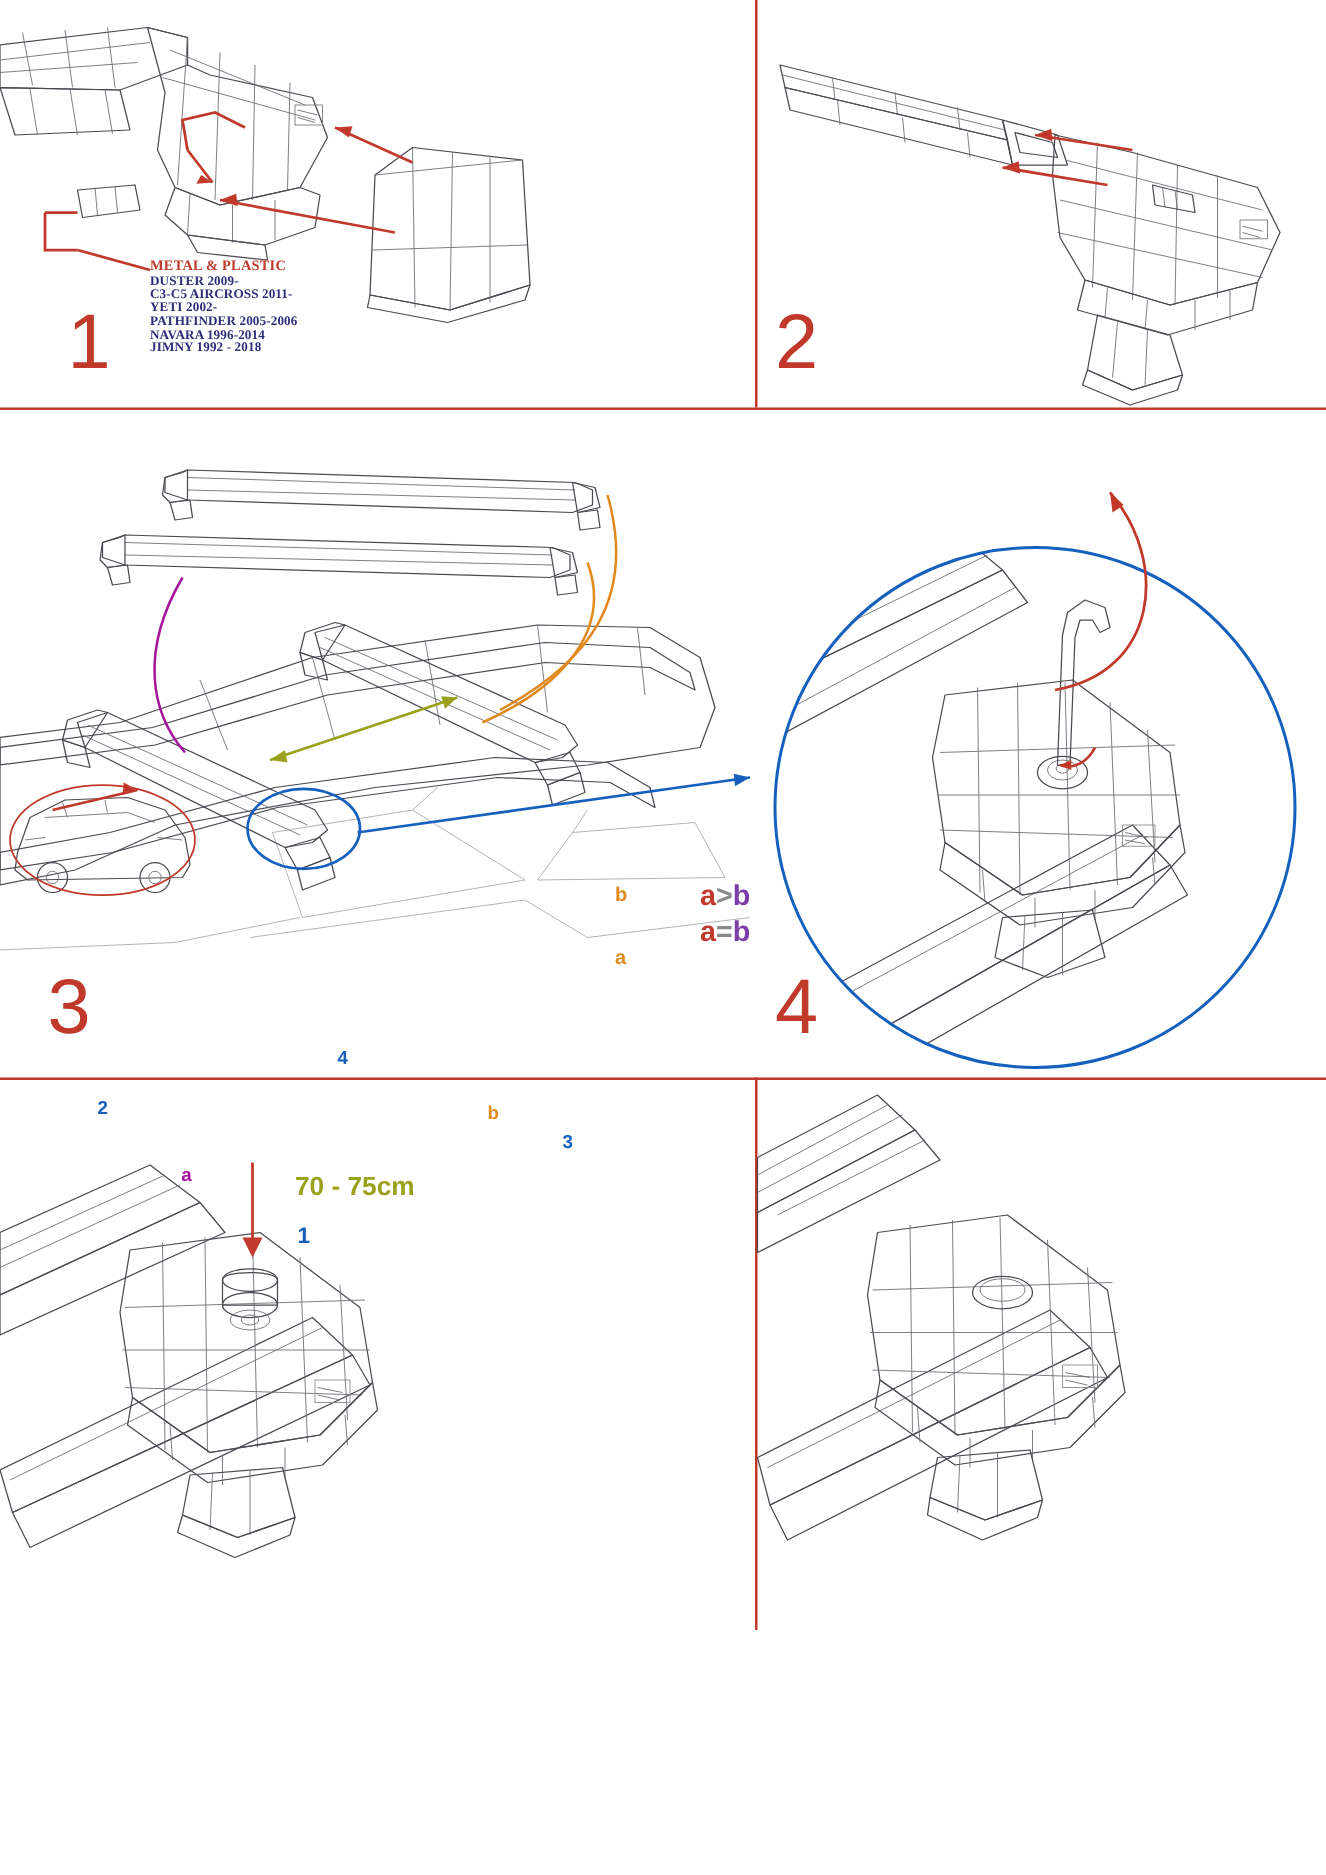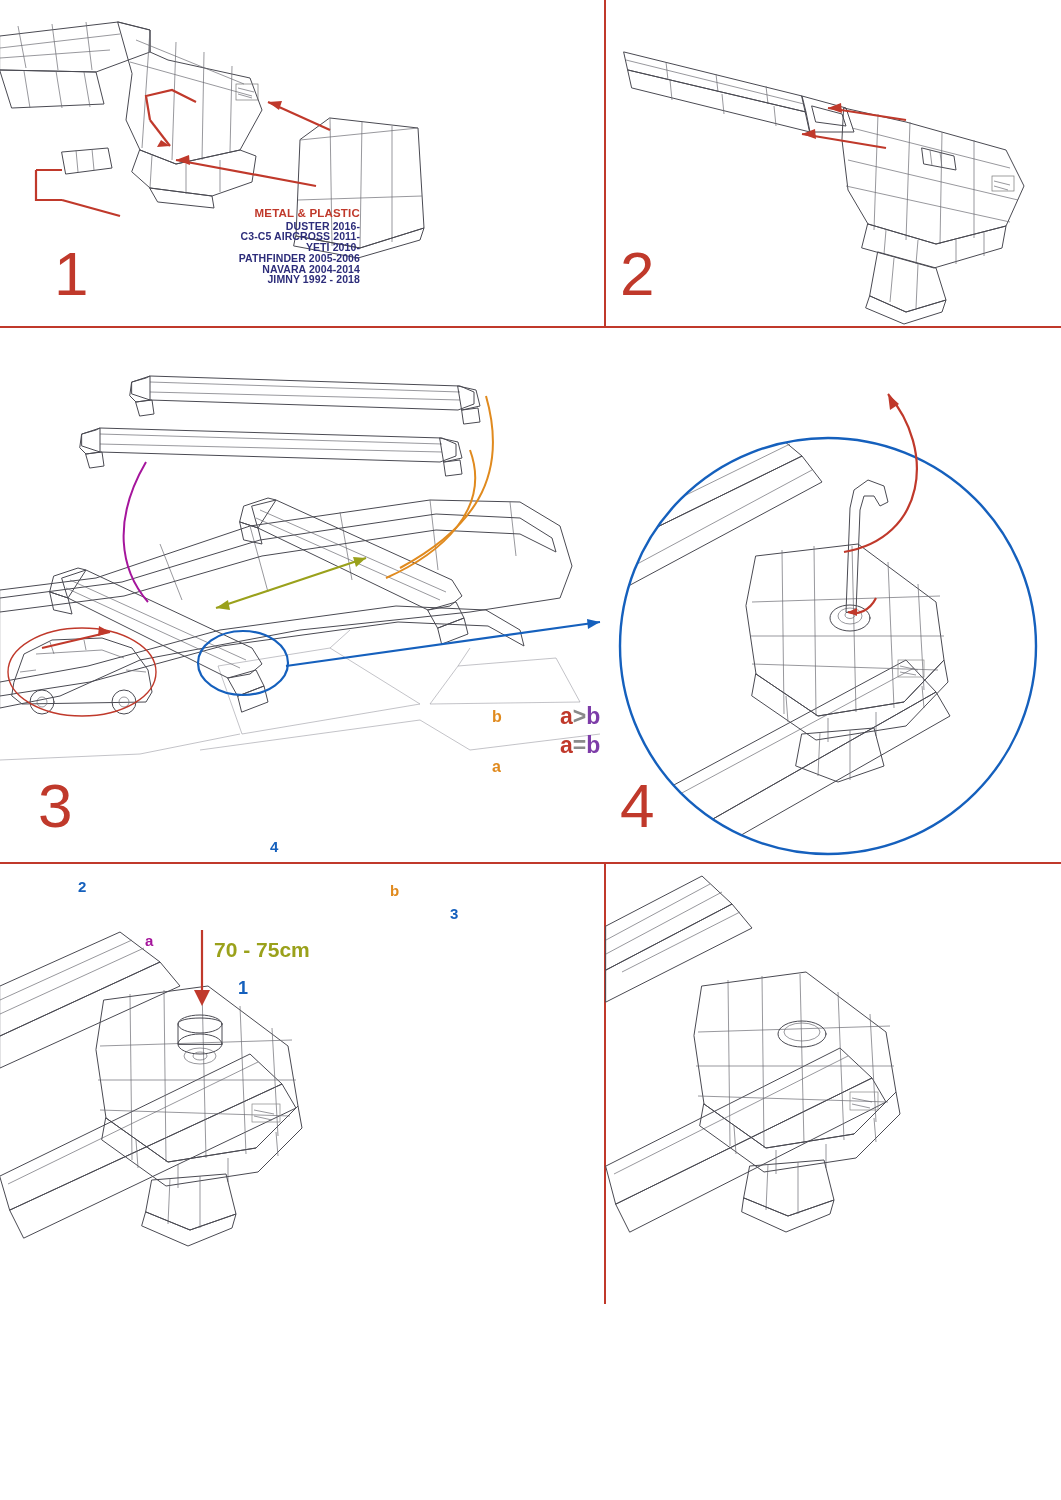--- a/index.html
+++ b/index.html
@@ -39,22 +39,22 @@
     letter-spacing: -1px;
   }
   #s1 { left: 54px; top: 243px; }
   #s2 { left: 620px; top: 243px; }
   #s3 { left: 38px; top: 775px; }
   #s4 { left: 620px; top: 775px; }
 
   
   .compat {
     position: absolute; left: 120px; top: 208px; width: 240px;
-    text-align: right;
-    font-family: Liberation Sans, sans-serif;
+    text-align: left;
+    font-family: Liberation Serif, serif;
     line-height: 1.02;
   }
   .compat .title {
     color: #c0392b; font-size: 11.5px; font-weight: bold;
     letter-spacing: .2px; display: block; margin-bottom: 1px;
   }
   .compat .model {
     color: #2d2d7a; font-size: 10.5px; font-weight: bold;
     display: block; letter-spacing: .1px;
   }
@@ -69,21 +69,21 @@
 
   .lab { position: absolute; font-weight: bold; font-family: "Liberation Sans", sans-serif; }
   #lab-b-top  { left: 492px; top: 378px; color: #e08a1e; font-size: 16px; }
   #lab-a-top  { left: 492px; top: 428px; color: #e08a1e; font-size: 16px; }
   #lab-b-mid  { left: 390px; top: 552px; color: #e08a1e; font-size: 15px; }
   #lab-a-mid  { left: 145px; top: 602px; color: #a5159c; font-size: 15px; }
   #lab-2      { left: 78px;  top: 548px; color: #1560bd; font-size: 15px; }
   #lab-3      { left: 450px; top: 575px; color: #1560bd; font-size: 15px; }
   #lab-4      { left: 270px; top: 508px; color: #1560bd; font-size: 15px; }
   #lab-1-p3   { left: 238px; top: 648px; color: #1560bd; font-size: 18px; }
-  #dist       { left: 214px; top: 608px; color: #9aa11b; font-size: 21px; font-weight: bold; }
+  #dist       { left: 236px; top: 608px; color: #9aa11b; font-size: 21px; font-weight: bold; }
 
   svg { display: block; overflow: visible; }
   .ln { fill: none; stroke: #4a4a52; stroke-width: 1; stroke-linejoin: round; stroke-linecap: round; }
   .ln-thin { fill: none; stroke: #6b6b73; stroke-width: .7; }
   .ln-light { fill: none; stroke: #9a9aa2; stroke-width: .6; }
   .red { fill: none; stroke: #c0392b; stroke-width: 2.2; }
   .redfill { fill: #c0392b; }
   .blue { fill: none; stroke: #1560bd; stroke-width: 2.2; }
   .orange { fill: none; stroke: #e08a1e; stroke-width: 2; }
   .purple { fill: none; stroke: #a5159c; stroke-width: 2; }
@@ -130,25 +130,25 @@
       <path class="redfill" d="M176 160 l13 -5 l1 10 z"></path>
       <path class="red" d="M150 120 L170 146"></path>
       <path class="redfill" d="M170 146 l-9 -6 l-4 7 z"></path>
       <path class="red" d="M150 120 L146 96 L172 90 L196 102"></path>
 
       <path class="red" d="M36 170 L36 200 L62 200 M36 170 L62 170"></path>
       <path class="red" d="M62 200 L120 216"></path>
     </svg>
     <div class="compat">
       <span class="title">METAL &amp; PLASTIC</span>
-      <span class="model">DUSTER 2016-</span>
+      <span class="model">DUSTER 2009-</span>
       <span class="model">C3-C5 AIRCROSS 2011-</span>
-      <span class="model">YETI 2010-</span>
+      <span class="model">YETI 2002-</span>
       <span class="model">PATHFINDER 2005-2006</span>
-      <span class="model">NAVARA 2004-2014</span>
+      <span class="model">NAVARA 1996-2014</span>
       <span class="model">JIMNY 1992 - 2018</span>
     </div>
     <div class="stepnum" id="s1">1</div>
   </div>
 
   <div style="position:absolute;left:606px;top:0;width:455px;height:326px;">
     <svg width="455" height="326" viewBox="0 0 455 326">
 
       <path class="ln" d="M18 52 L196 96 L200 112 L22 70 Z" fill="#fbfbfc"></path>
       <path class="ln-thin" d="M20 60 L198 104 M60 62 L62 80 M110 74 L112 92 M160 86 L162 104"></path>

